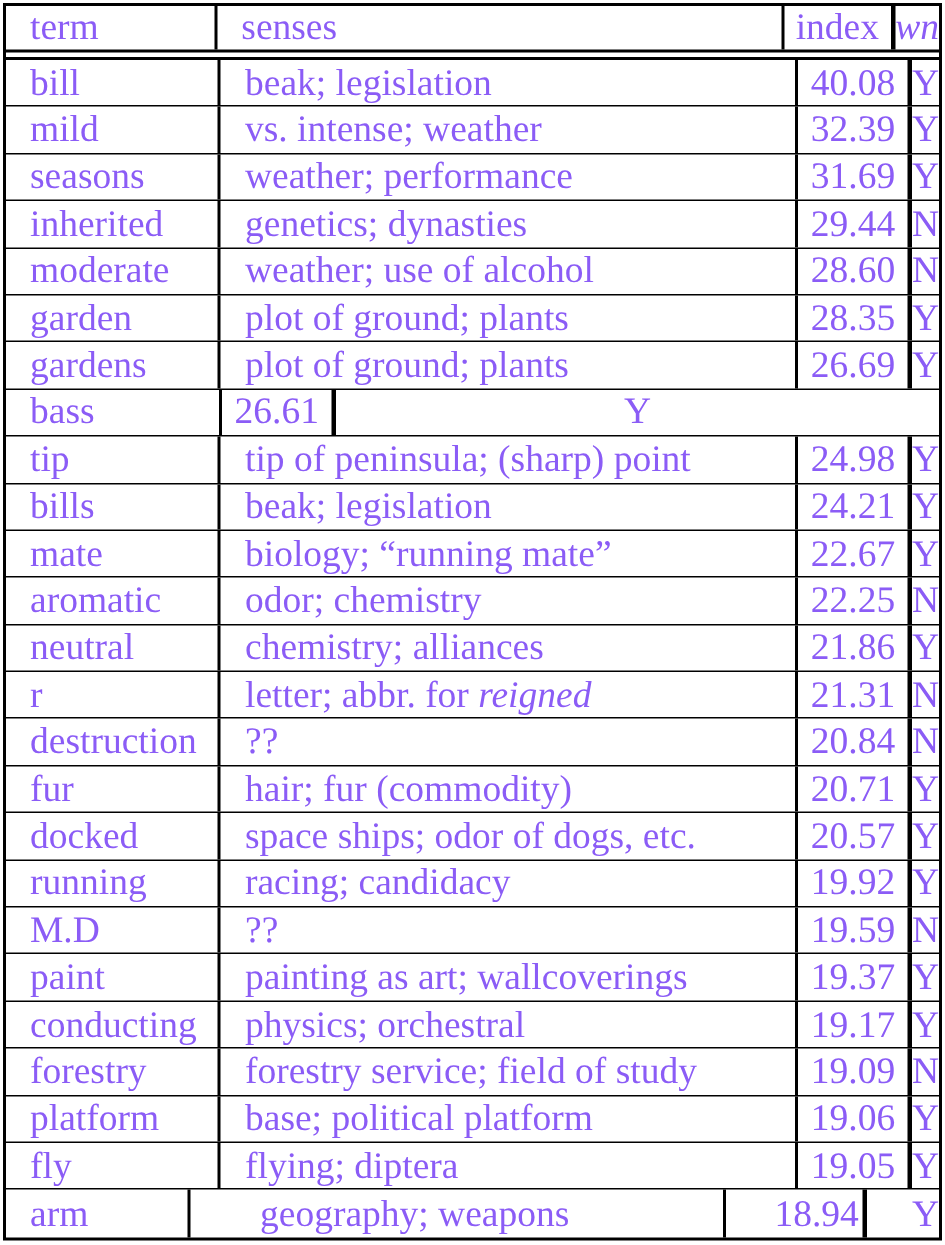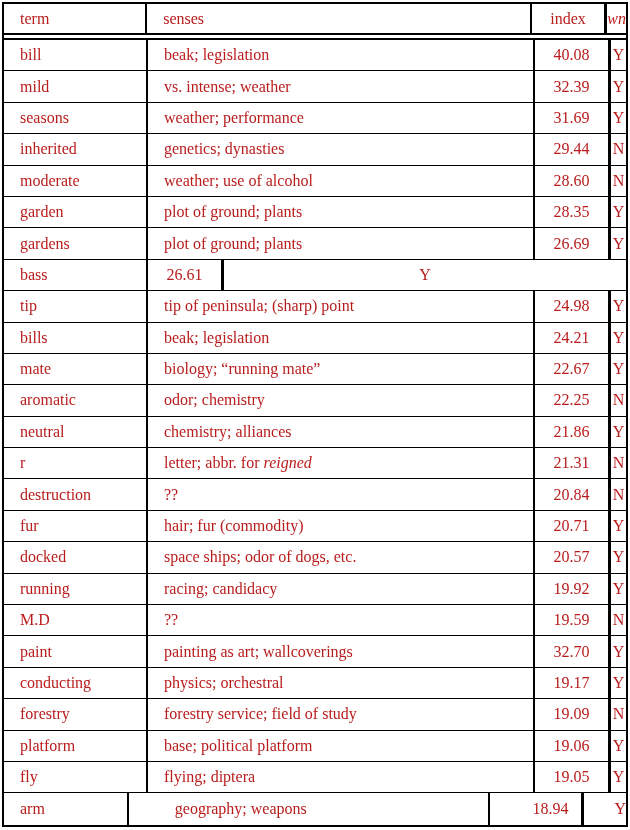--- a/index.html
+++ b/index.html
@@ -1,20 +1,20 @@
 <!DOCTYPE html>
 <html><head>
 <meta charset="utf-8">
 <style>
   html, body { margin: 0; padding: 0; background: #ffffff; }
   body { width: 630px; height: 830px; overflow: hidden; position: relative; }
   .tbl {
     position: absolute; left: 2px; top: 2px; width: 626px;
     font-family: "Liberation Serif", "DejaVu Serif", serif;
-    font-size: 16px; color: #b91c1c;
+    font-size: 25px; color: #8b5cf6;
     border: 2px solid #000; border-bottom: 2px solid #000;
     box-sizing: border-box;
   }
   .row { display: flex; height: 31.4px; border-bottom: 1.5px solid #000; box-sizing: border-box; }
   .row:last-child { border-bottom: none; gap: 30px; }
   .row.header { height: 31px; border-bottom: 2px solid #000; }
   .gap { height: 3px; border-bottom: 2px solid #000; }
   .cell { box-sizing: border-box; display: flex; align-items: center; white-space: nowrap; line-height: 1; }
   .c-term { width: 144px; padding-left: 16px; border-right: 2px solid #000; }
   .c-senses { width: 387px; padding-left: 16px; border-right: 2px solid #000; }
@@ -182,21 +182,21 @@
           <span style="white-space: pre;">??</span>
         </div>
         <div class="cell c-index">19.59</div>
         <div class="cell c-wn">N</div>
       </div>
       <div class="row">
         <div class="cell c-term">paint</div>
         <div class="cell c-senses">
           <span style="white-space: pre;">painting as art; wallcoverings</span>
         </div>
-        <div class="cell c-index">32.70</div>
+        <div class="cell c-index">19.37</div>
         <div class="cell c-wn">Y</div>
       </div>
       <div class="row">
         <div class="cell c-term">conducting</div>
         <div class="cell c-senses">
           <span style="white-space: pre;">physics; orchestral</span>
         </div>
         <div class="cell c-index">19.17</div>
         <div class="cell c-wn">Y</div>
       </div>

